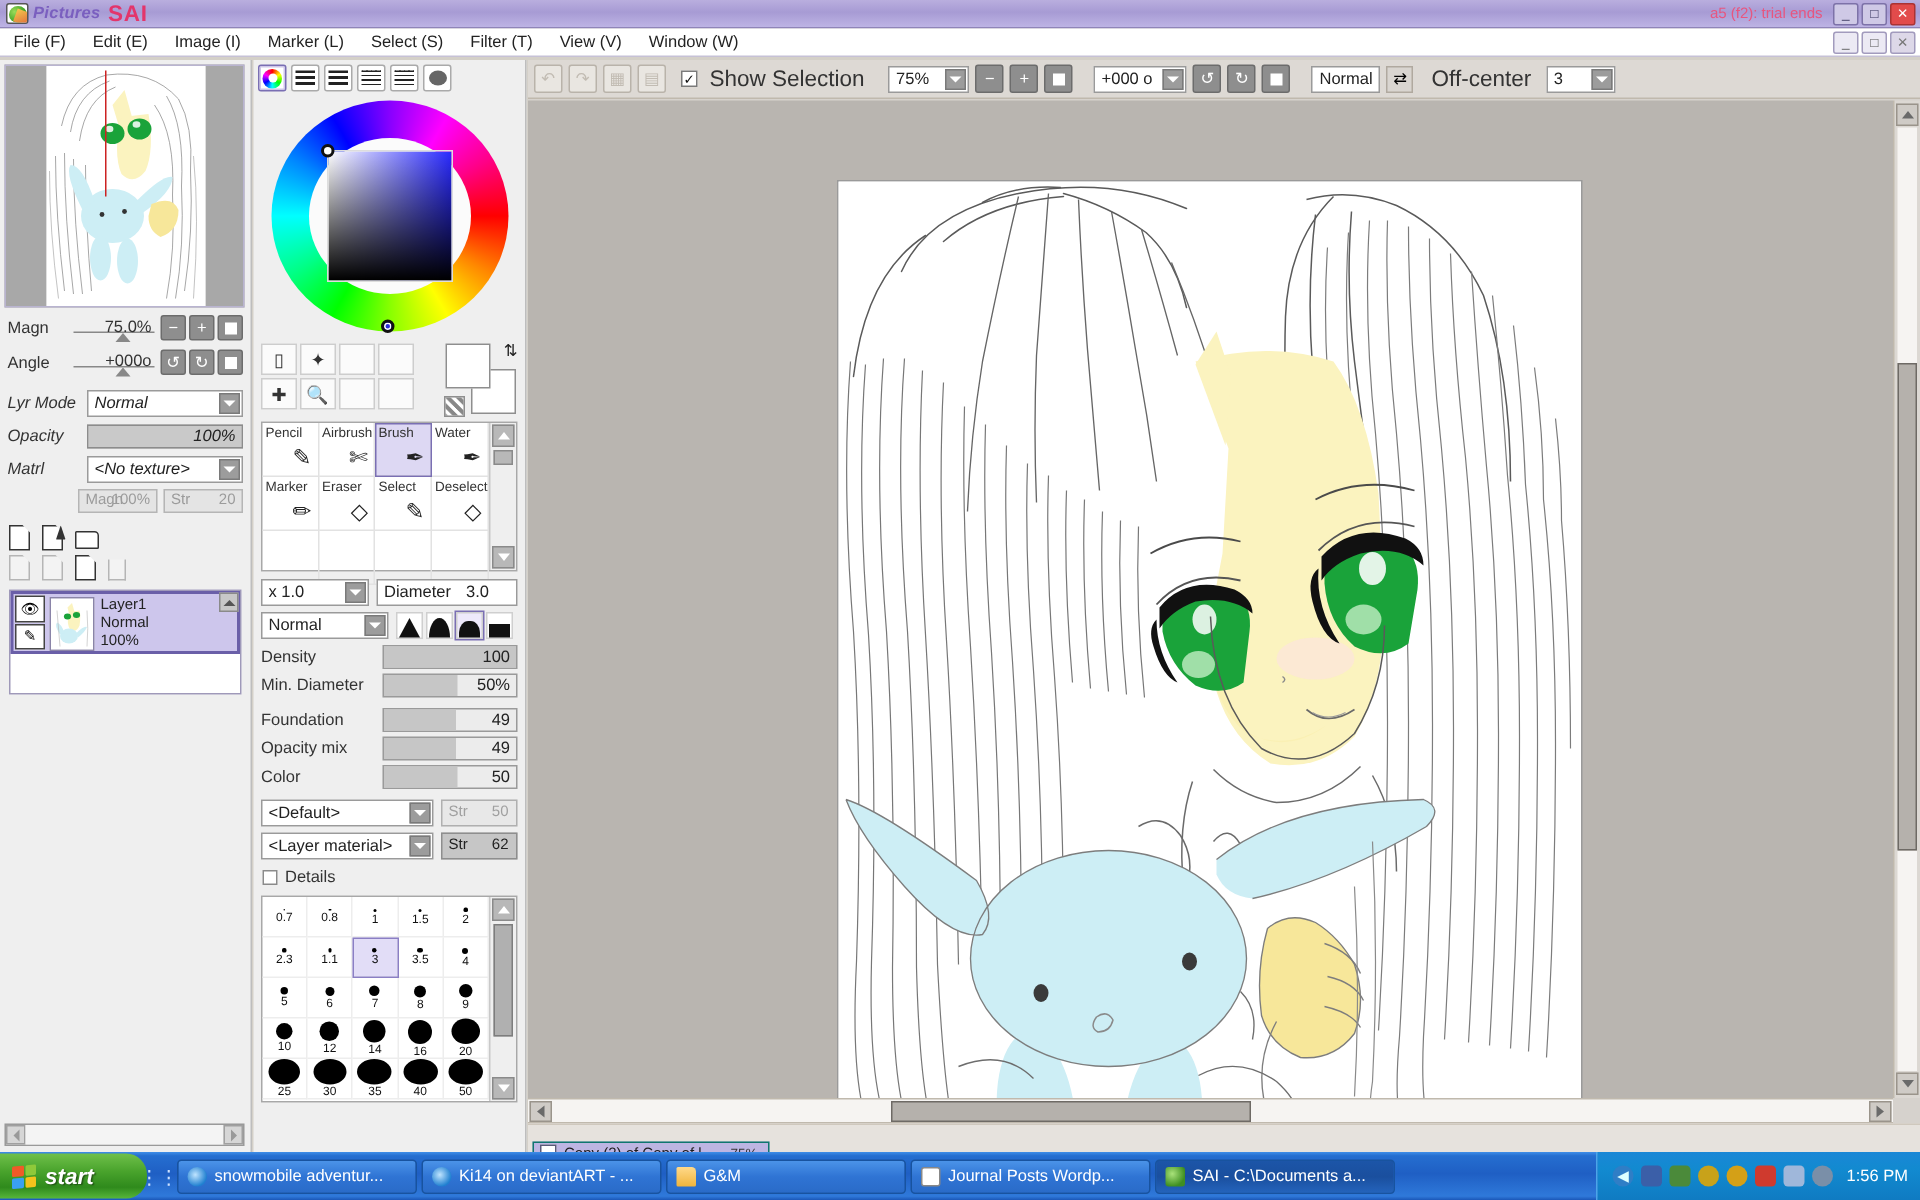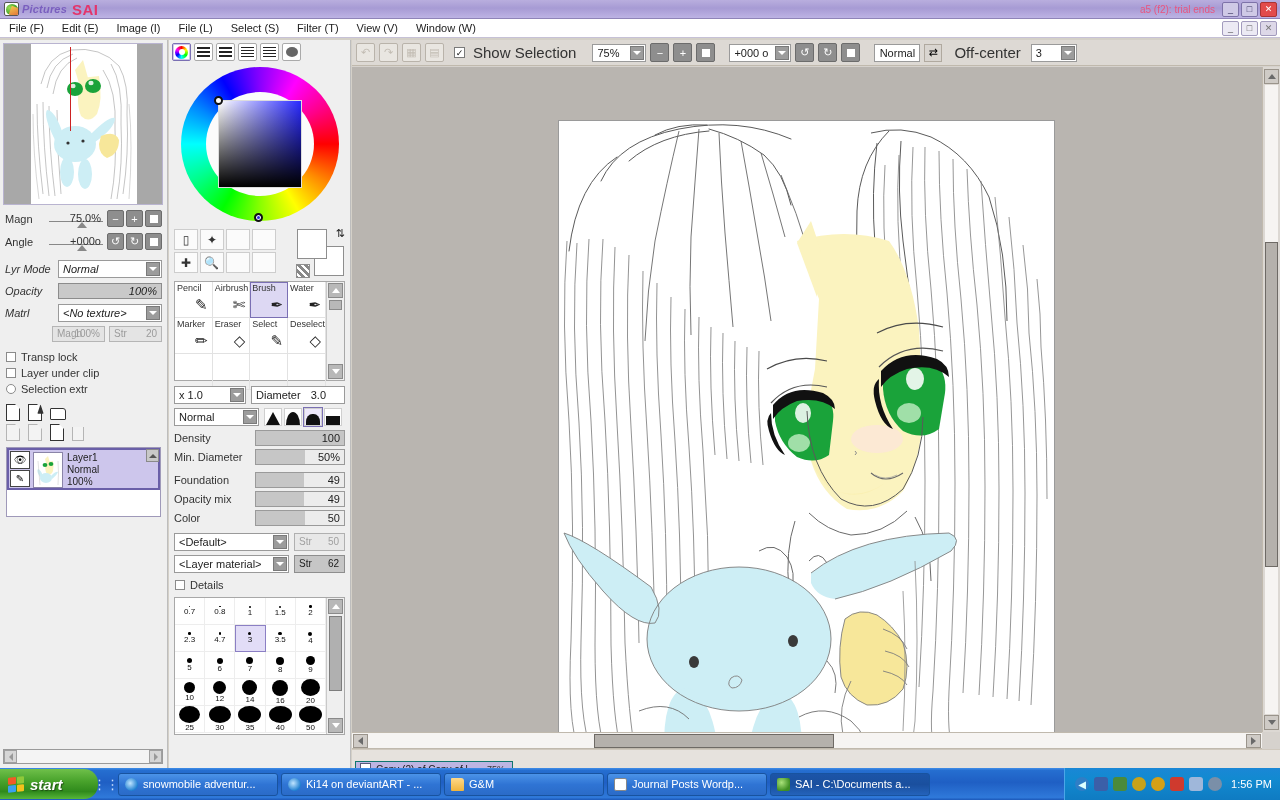--- a/index.html
+++ b/index.html
@@ -444,21 +444,21 @@
       <div class="tb-btn">_</div>
       <div class="tb-btn">□</div>
       <div class="tb-btn close">✕</div>
     </div>
   </div>
 
   <div class="menubar">
     <div class="menu-item">File (F)</div>
     <div class="menu-item">Edit (E)</div>
     <div class="menu-item">Image (I)</div>
-    <div class="menu-item">File (L)</div>
+    <div class="menu-item">Marker (L)</div>
     <div class="menu-item">Select (S)</div>
     <div class="menu-item">Filter (T)</div>
     <div class="menu-item">View (V)</div>
     <div class="menu-item">Window (W)</div>
     <div class="win-btns">
       <div class="tb-btn">_</div>
       <div class="tb-btn">□</div>
       <div class="tb-btn close">✕</div>
     </div>
   </div>
@@ -563,34 +563,20 @@
       <div class="small-box">
         <span class="l">Magn</span>
         <span class="r">100%</span>
       </div>
       <div class="small-box">
         <span class="l">Str</span>
         <span class="r">20</span>
       </div>
     </div>
 
-    <div class="checks">
-      <div class="chk-row">
-        <span class="chk-box"></span>
-        <span class="chk-lab">Transp lock</span>
-      </div>
-      <div class="chk-row">
-        <span class="chk-box"></span>
-        <span class="chk-lab">Layer under clip</span>
-      </div>
-      <div class="chk-row">
-        <span class="chk-radio"></span>
-        <span class="chk-lab">Selection extr</span>
-      </div>
-    </div>
 
     <div class="layer-tools">
       <div class="lt-icon">
           <div class="lt-page corner"></div>
         </div>
       <div class="lt-icon">
           <div class="lt-page corner"></div>
           <div class="lt-pen"></div>
         </div>
       <div class="lt-icon">
@@ -839,21 +825,21 @@
             <span class="size-dot" style="width:2.5px;height:2.5px"></span>
             <span class="size-num">2</span>
           </div>
 
         <div class="size-cell">
             <span class="size-dot" style="width:2.5px;height:2.5px"></span>
             <span class="size-num">2.3</span>
           </div>
         <div class="size-cell">
             <span class="size-dot" style="width:2.5px;height:2.5px"></span>
-            <span class="size-num">4.7</span>
+            <span class="size-num">1.1</span>
           </div>
         <div class="size-cell sel">
             <span class="size-dot" style="width:3px;height:3px"></span>
             <span class="size-num">3</span>
           </div>
         <div class="size-cell">
             <span class="size-dot" style="width:3.5px;height:3.5px"></span>
             <span class="size-num">3.5</span>
           </div>
         <div class="size-cell">

